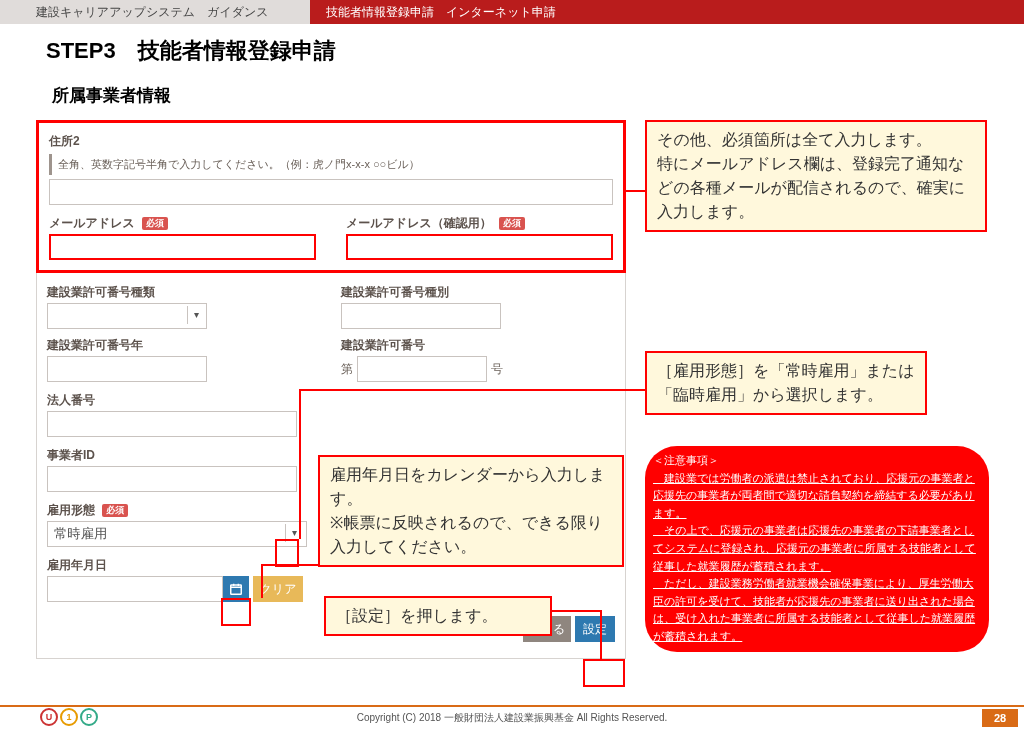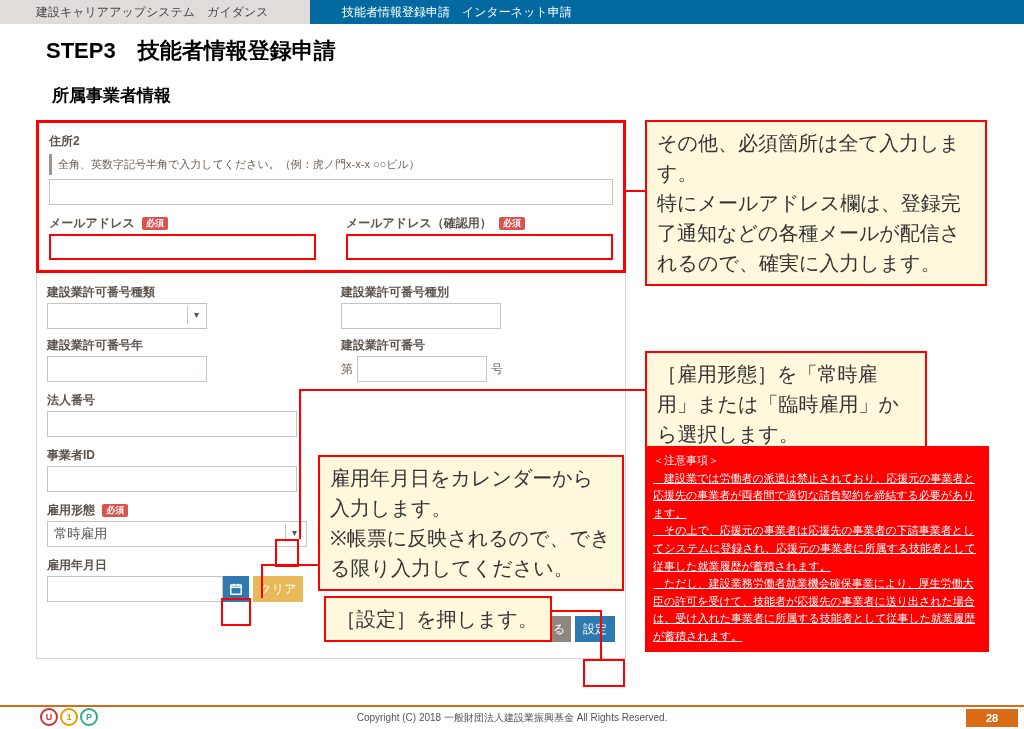--- a/index.html
+++ b/index.html
@@ -12,22 +12,22 @@
     overflow: hidden;
     font-size: 12px;
   }
   
   .hdr { display: flex; height: 24px; }
   .hdr-left {
     background: #e0dcda; color: #444; width: 310px;
     display: flex; align-items: center; padding-left: 36px; font-size: 12px;
   }
   .hdr-right {
-    background: #0369a1; color: #fff; flex: 1;
-    display: flex; align-items: center; padding-left: 32px; font-size: 12px;
+    background: #b91c1c; color: #fff; flex: 1;
+    display: flex; align-items: center; padding-left: 16px; font-size: 12px;
   }
   .step-title {
     font-size: 22px; font-weight: bold; margin: 12px 0 0 46px;
   }
   .subsection {
     font-size: 17px; font-weight: bold; margin: 18px 0 8px 52px;
   }
   .page-body { position: absolute; left: 36px; top: 120px; right: 18px; }
 
   
@@ -81,40 +81,40 @@
   }
   .btn-set {
     width: 40px; height: 26px; background: #2e79b0; color: #fff;
     display: inline-flex; align-items: center; justify-content: center; margin-left: 4px;
   }
   .btn-bar { display:flex; justify-content:flex-end; margin-top:14px; padding-bottom:8px; }
 
   
   .callout {
     position: absolute; background: #fff8dc; border: 2px solid #ff0000;
-    padding: 6px 10px; font-size: 20px; color: #333; line-height: 1.5;
+    padding: 6px 10px; font-size: 16px; color: #333; line-height: 1.5;
   }
   .red-note {
     position: absolute; background: #ff0000; color: #fff; padding: 6px 8px;
-    font-size: 11px; line-height: 1.6;
+    font-size: 11px; line-height: 1.6; border-radius: 32px;
   }
   .connector {
     position: absolute; background: #ff0000; height: 2px;
   }
   .connector-v { position: absolute; background: #ff0000; width: 2px; }
 
   
   .footer {
     position: absolute; left: 0; right: 0; bottom: 0; height: 24px;
     border-top: 2px solid #d96b16; display: flex; align-items: center;
     font-size: 10px; color: #545454; justify-content: center;
   }
   .page-num {
     position: absolute; right: 6px; bottom: 2px; background: #d96b16; color: #fff;
-    width: 52px; height: 18px; display: flex; align-items: center; justify-content: center;
+    width: 36px; height: 18px; display: flex; align-items: center; justify-content: center;
     font-size: 11px; font-weight: bold; margin-top: 47px;
   }
   .brand-icons {
     position: absolute; left: 40px; bottom: 3px; display: flex; gap: 2px;
   }
   .brand {
     width: 18px; height: 18px; border-radius: 50%; border: 2px solid;
     font-size: 9px; font-weight: bold; display: inline-flex; align-items: center;
     justify-content: center;
   }

